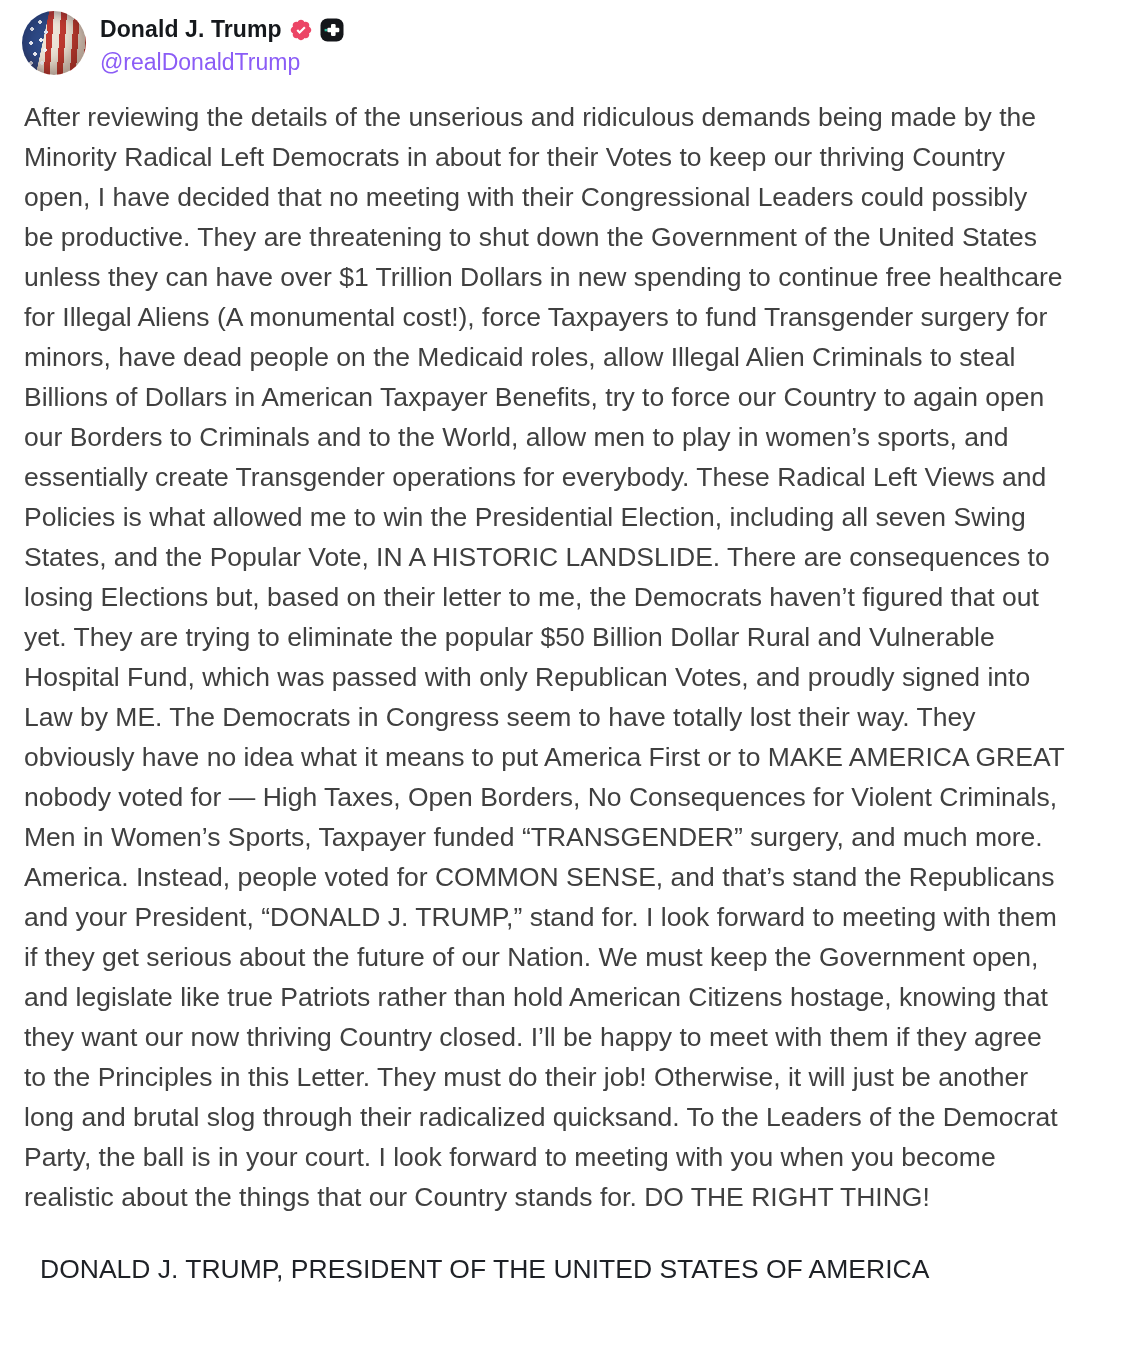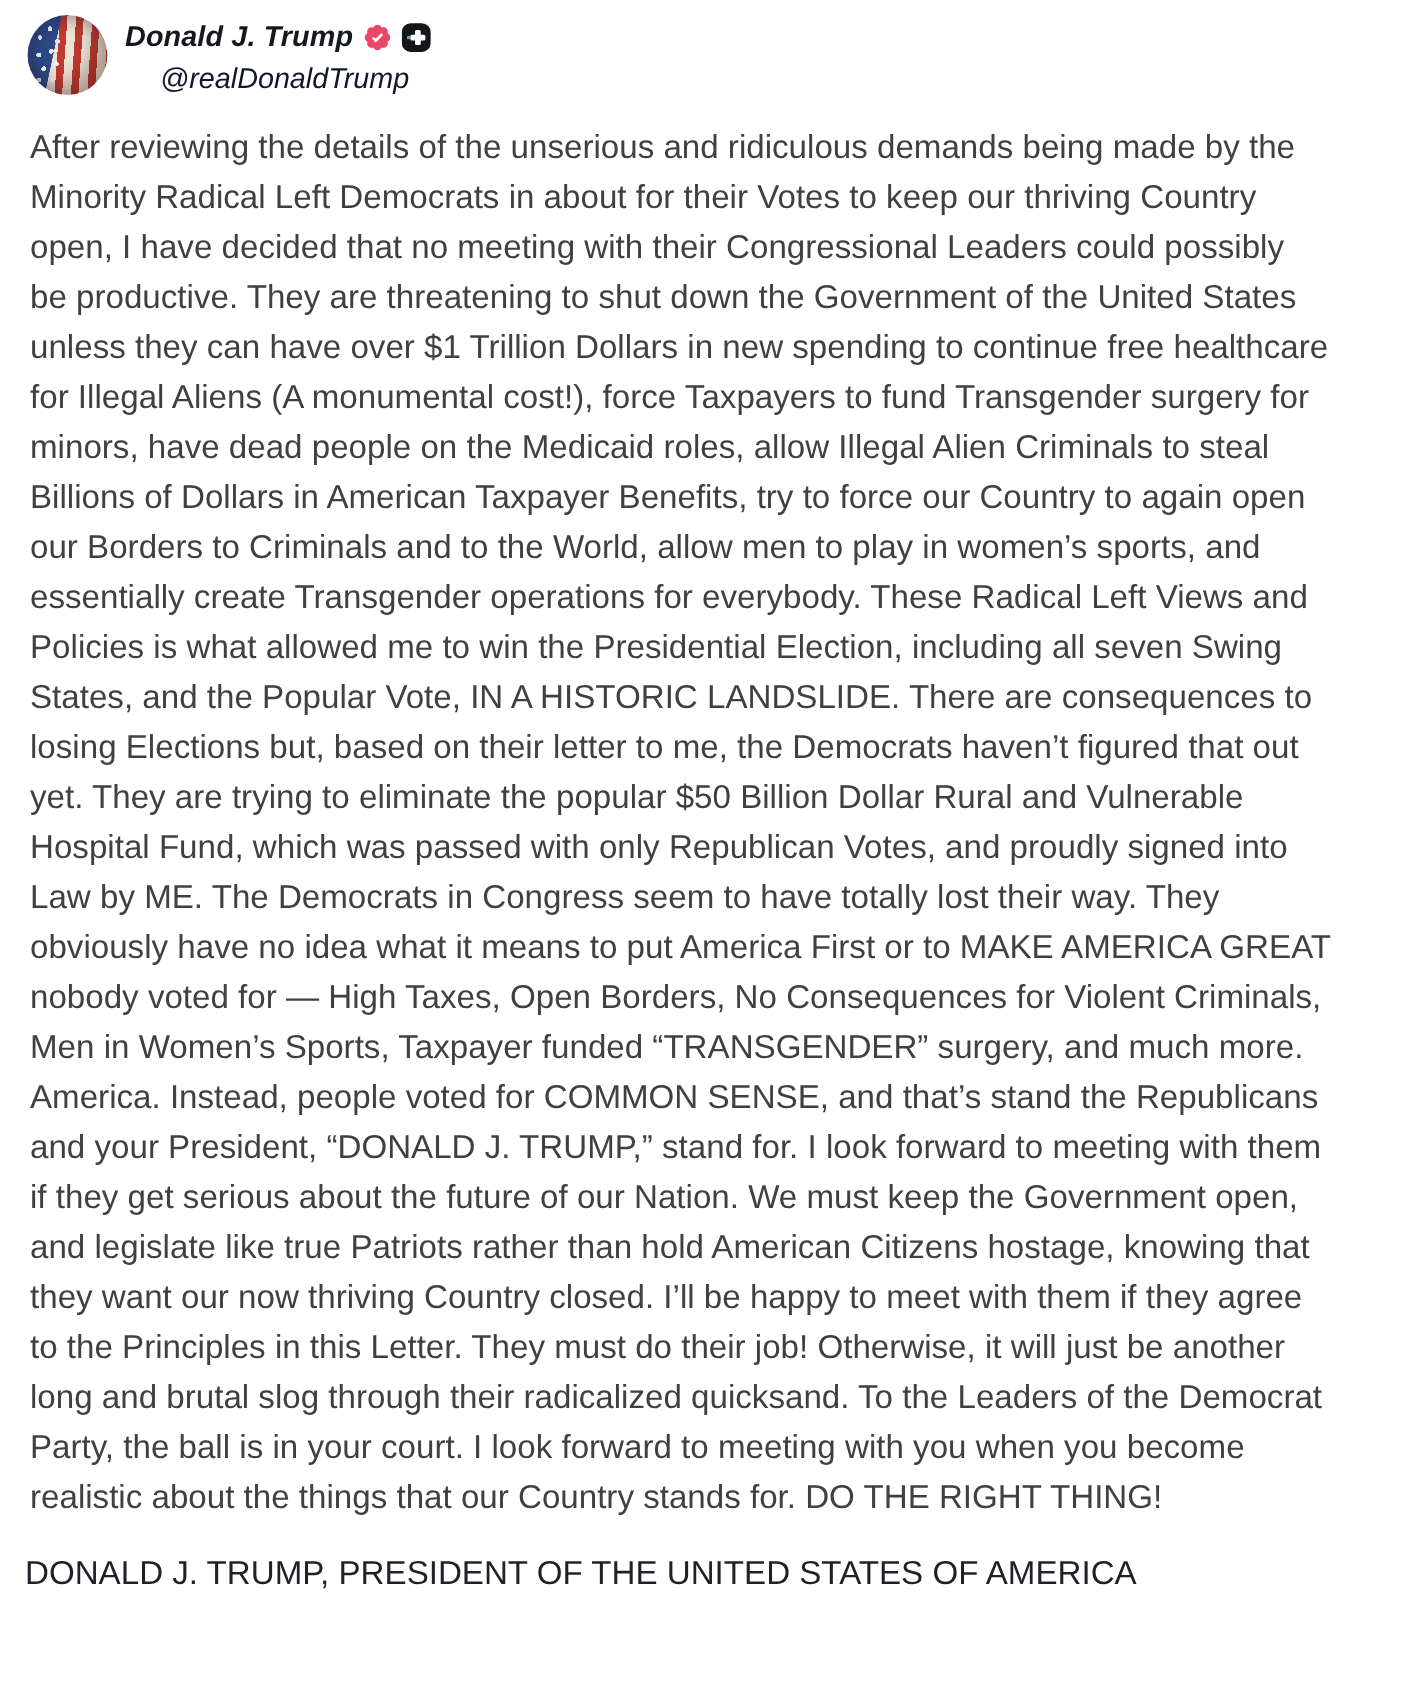--- a/index.html
+++ b/index.html
@@ -13,23 +13,22 @@
   }
   .page {
     width: 1125px;
     height: 1362px;
     background: #ffffff;
     position: relative;
   }
   
   .header {
     display: flex;
-    align-items: flex-end;
+    align-items: center;
     padding: 10px 0 0 22px;
-    font-style: italic;
   }
   .avatar {
     width: 64px;
     height: 64px;
     border-radius: 50%;
     flex: 0 0 auto;
     background:
       radial-gradient(circle 2px at 10px 18px, #f4f6fb 97%, transparent),
       radial-gradient(circle 2px at 18px 11px, #f4f6fb 97%, transparent),
       radial-gradient(circle 2px at 24px 21px, #dfe6f2 97%, transparent),
@@ -49,39 +48,38 @@
     font-size: 23px;
     font-weight: bold;
     color: #15181c;
     letter-spacing: .1px;
     white-space: nowrap;
   }
   .badge { width: 24px; height: 24px; display: inline-block; flex: 0 0 auto; }
   .handle {
     margin-top: 6px;
     font-size: 23px;
-    color: #0f172a;
+    color: #8b5cf6;
     white-space: nowrap;
-    margin-left: 28px;
   }
   
   .post {
     margin-top: 21px;
     padding: 0 24px;
   }
   .post-line {
     font-size: 26.5px;
     line-height: 40px;
     color: #404040;
     white-space: nowrap;
     letter-spacing: 0;
   }
   .signature {
-    margin-top: 21px;
-    padding: 0 20px;
+    margin-top: 32px;
+    padding: 0 40px;
     font-size: 26.5px;
     line-height: 40px;
     color: #1e2126;
     white-space: nowrap;
   }
 </style>
 </head>
 <body>
 
 <div class="page">

